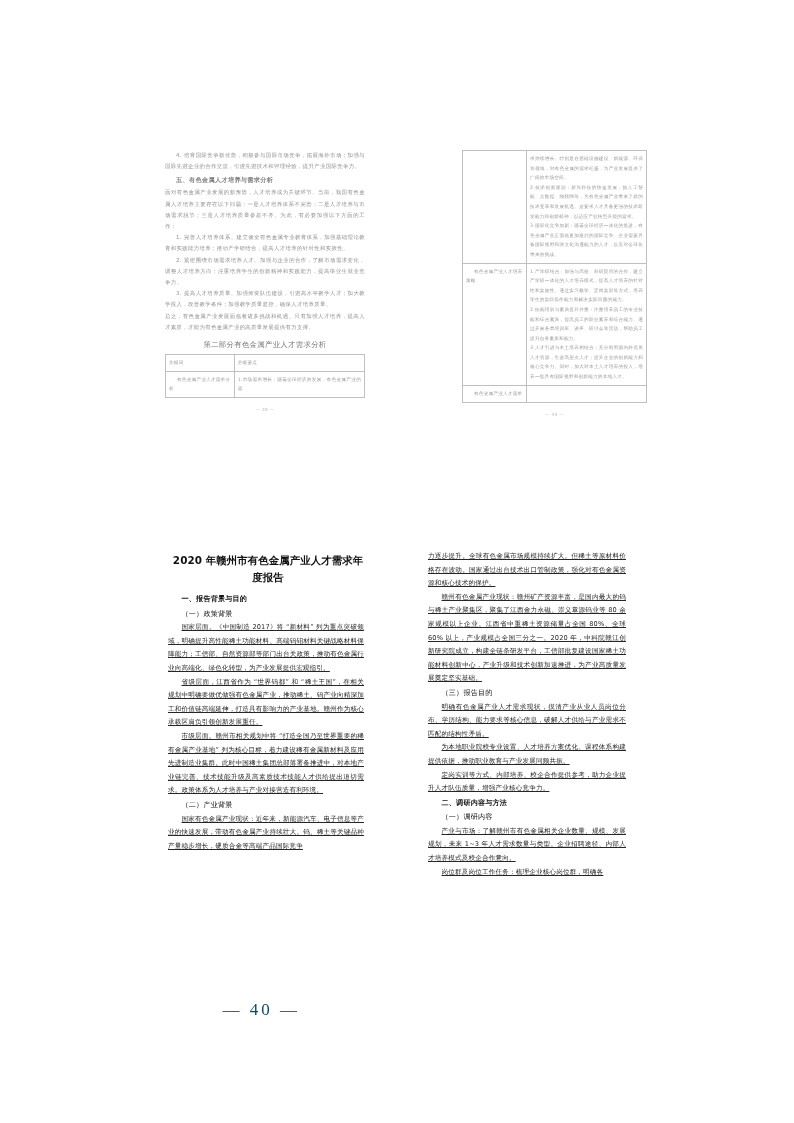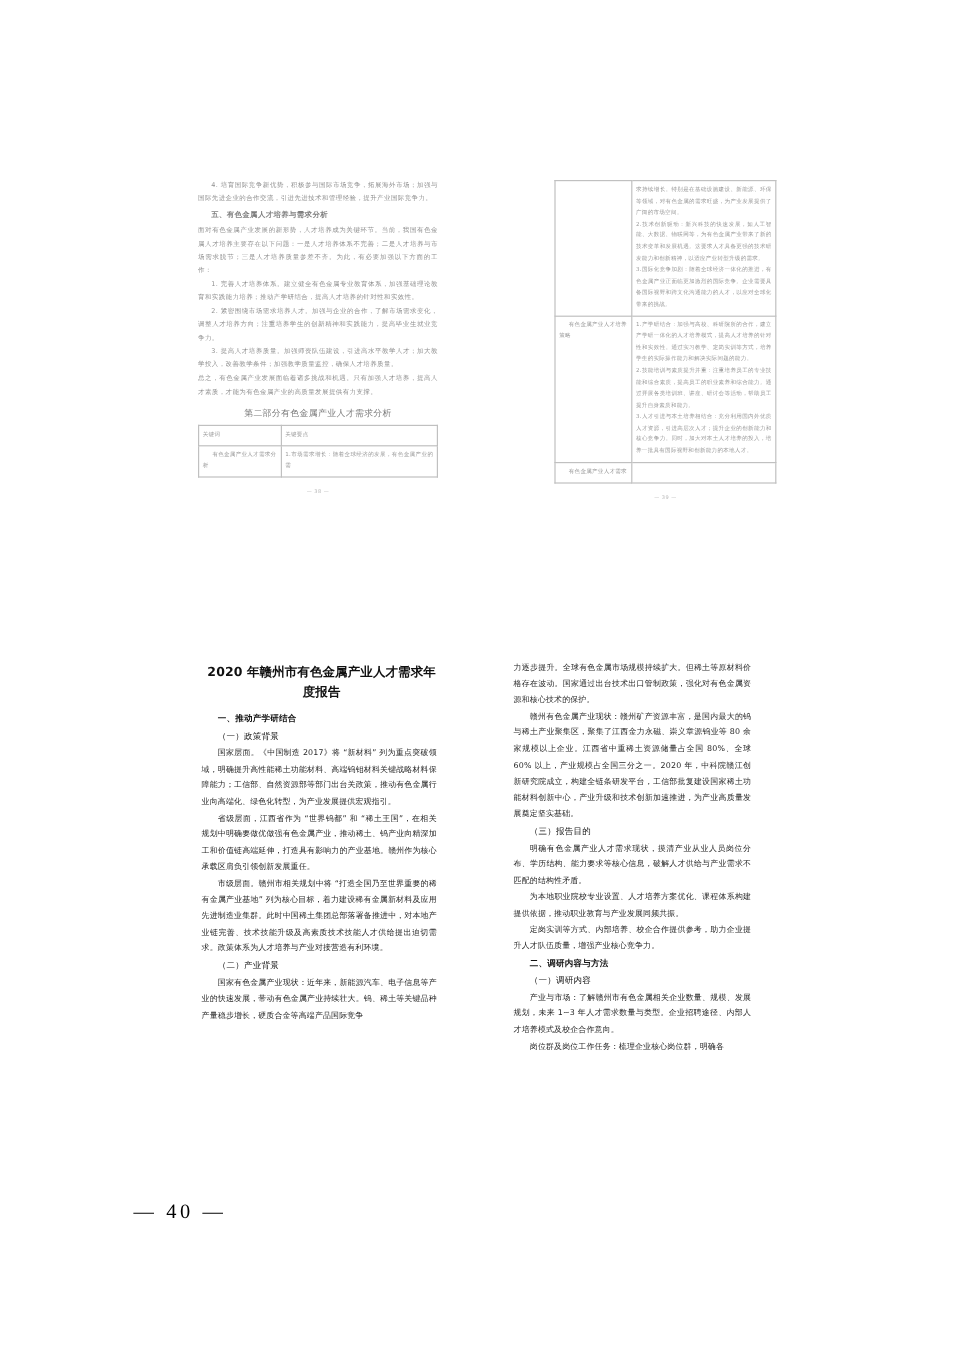--- a/index.html
+++ b/index.html
@@ -119,20 +119,21 @@
 
   .m-para {
     font-size: 6.6px;
     line-height: 13.6px;
     color: #262626;
     text-align: justify;
     text-align-last: left;
     letter-spacing: 0.15px;
     margin: 0;
     font-family: "DejaVu Sans", "Liberation Sans", sans-serif;
+    text-decoration: underline;
   }
   .m-para.indent { text-indent: 13.5px; }
   .m-h1 {
     font-size: 7.1px;
     line-height: 14.6px;
     font-weight: bold;
     color: #111;
     text-indent: 13.5px;
     letter-spacing: 0.2px;
     margin: 0;
@@ -145,23 +146,23 @@
     text-indent: 13.5px;
     letter-spacing: 0.2px;
     margin: 0;
   }
 
   .page-number {
     position: absolute;
     left: 0;
     top: 1000px;
     width: 300px;
-    text-align: center;
+    text-align: right;
     font-size: 17px;
-    color: #000000;
+    color: #0c4a6e;
     font-family: "Liberation Serif", "DejaVu Serif", serif;
     letter-spacing: 3px;
   }
 </style>
 </head>
 <body>
 
 <div class="scan-top">
 
   <div class="mini-page mini-page-left">
@@ -222,21 +223,21 @@
     <div class="mini-footer">— 39 —</div>
   </div>
 
 </div>
 
 <div class="scan-main">
 
   <div class="main-title">2020 年赣州市有色金属产业人才需求年度报告</div>
 
   <div class="col col-left">
-    <div class="m-h1">一、推动产学研结合</div>
+    <div class="m-h1">一、报告背景与目的</div>
     <div class="m-h2">（一）政策背景</div>
     <p class="m-para indent">国家层面。《中国制造 2017》将 “新材料” 列为重点突破领域，明确提升高性能稀土功能材料、高端钨钼材料关键战略材料保障能力；工信部、自然资源部等部门出台关政策，推动有色金属行业向高端化、绿色化转型，为产业发展提供宏观指引。</p>
     <p class="m-para indent">省级层面，江西省作为 “世界钨都” 和 “稀土王国”，在相关规划中明确要做优做强有色金属产业，推动稀土、钨产业向精深加工和价值链高端延伸，打造具有影响力的产业基地。赣州作为核心承载区肩负引领创新发展重任。</p>
     <p class="m-para indent">市级层面。赣州市相关规划中将 “打造全国乃至世界重要的稀有金属产业基地” 列为核心目标，着力建设稀有金属新材料及应用先进制造业集群。此时中国稀土集团总部落署备推进中，对本地产业链完善、技术技能升级及高素质技术技能人才供给提出迫切需求。政策体系为人才培养与产业对接营造有利环境。</p>
     <div class="m-h2">（二）产业背景</div>
     <p class="m-para indent">国家有色金属产业现状：近年来，新能源汽车、电子信息等产业的快速发展，带动有色金属产业持续壮大。钨、稀土等关键品种产量稳步增长，硬质合金等高端产品国际竞争</p>
   </div>
 
   <div class="col col-right">
     <p class="m-para">力逐步提升。全球有色金属市场规模持续扩大。但稀土等原材料价格存在波动。国家通过出台技术出口管制政策，强化对有色金属资源和核心技术的保护。</p>

